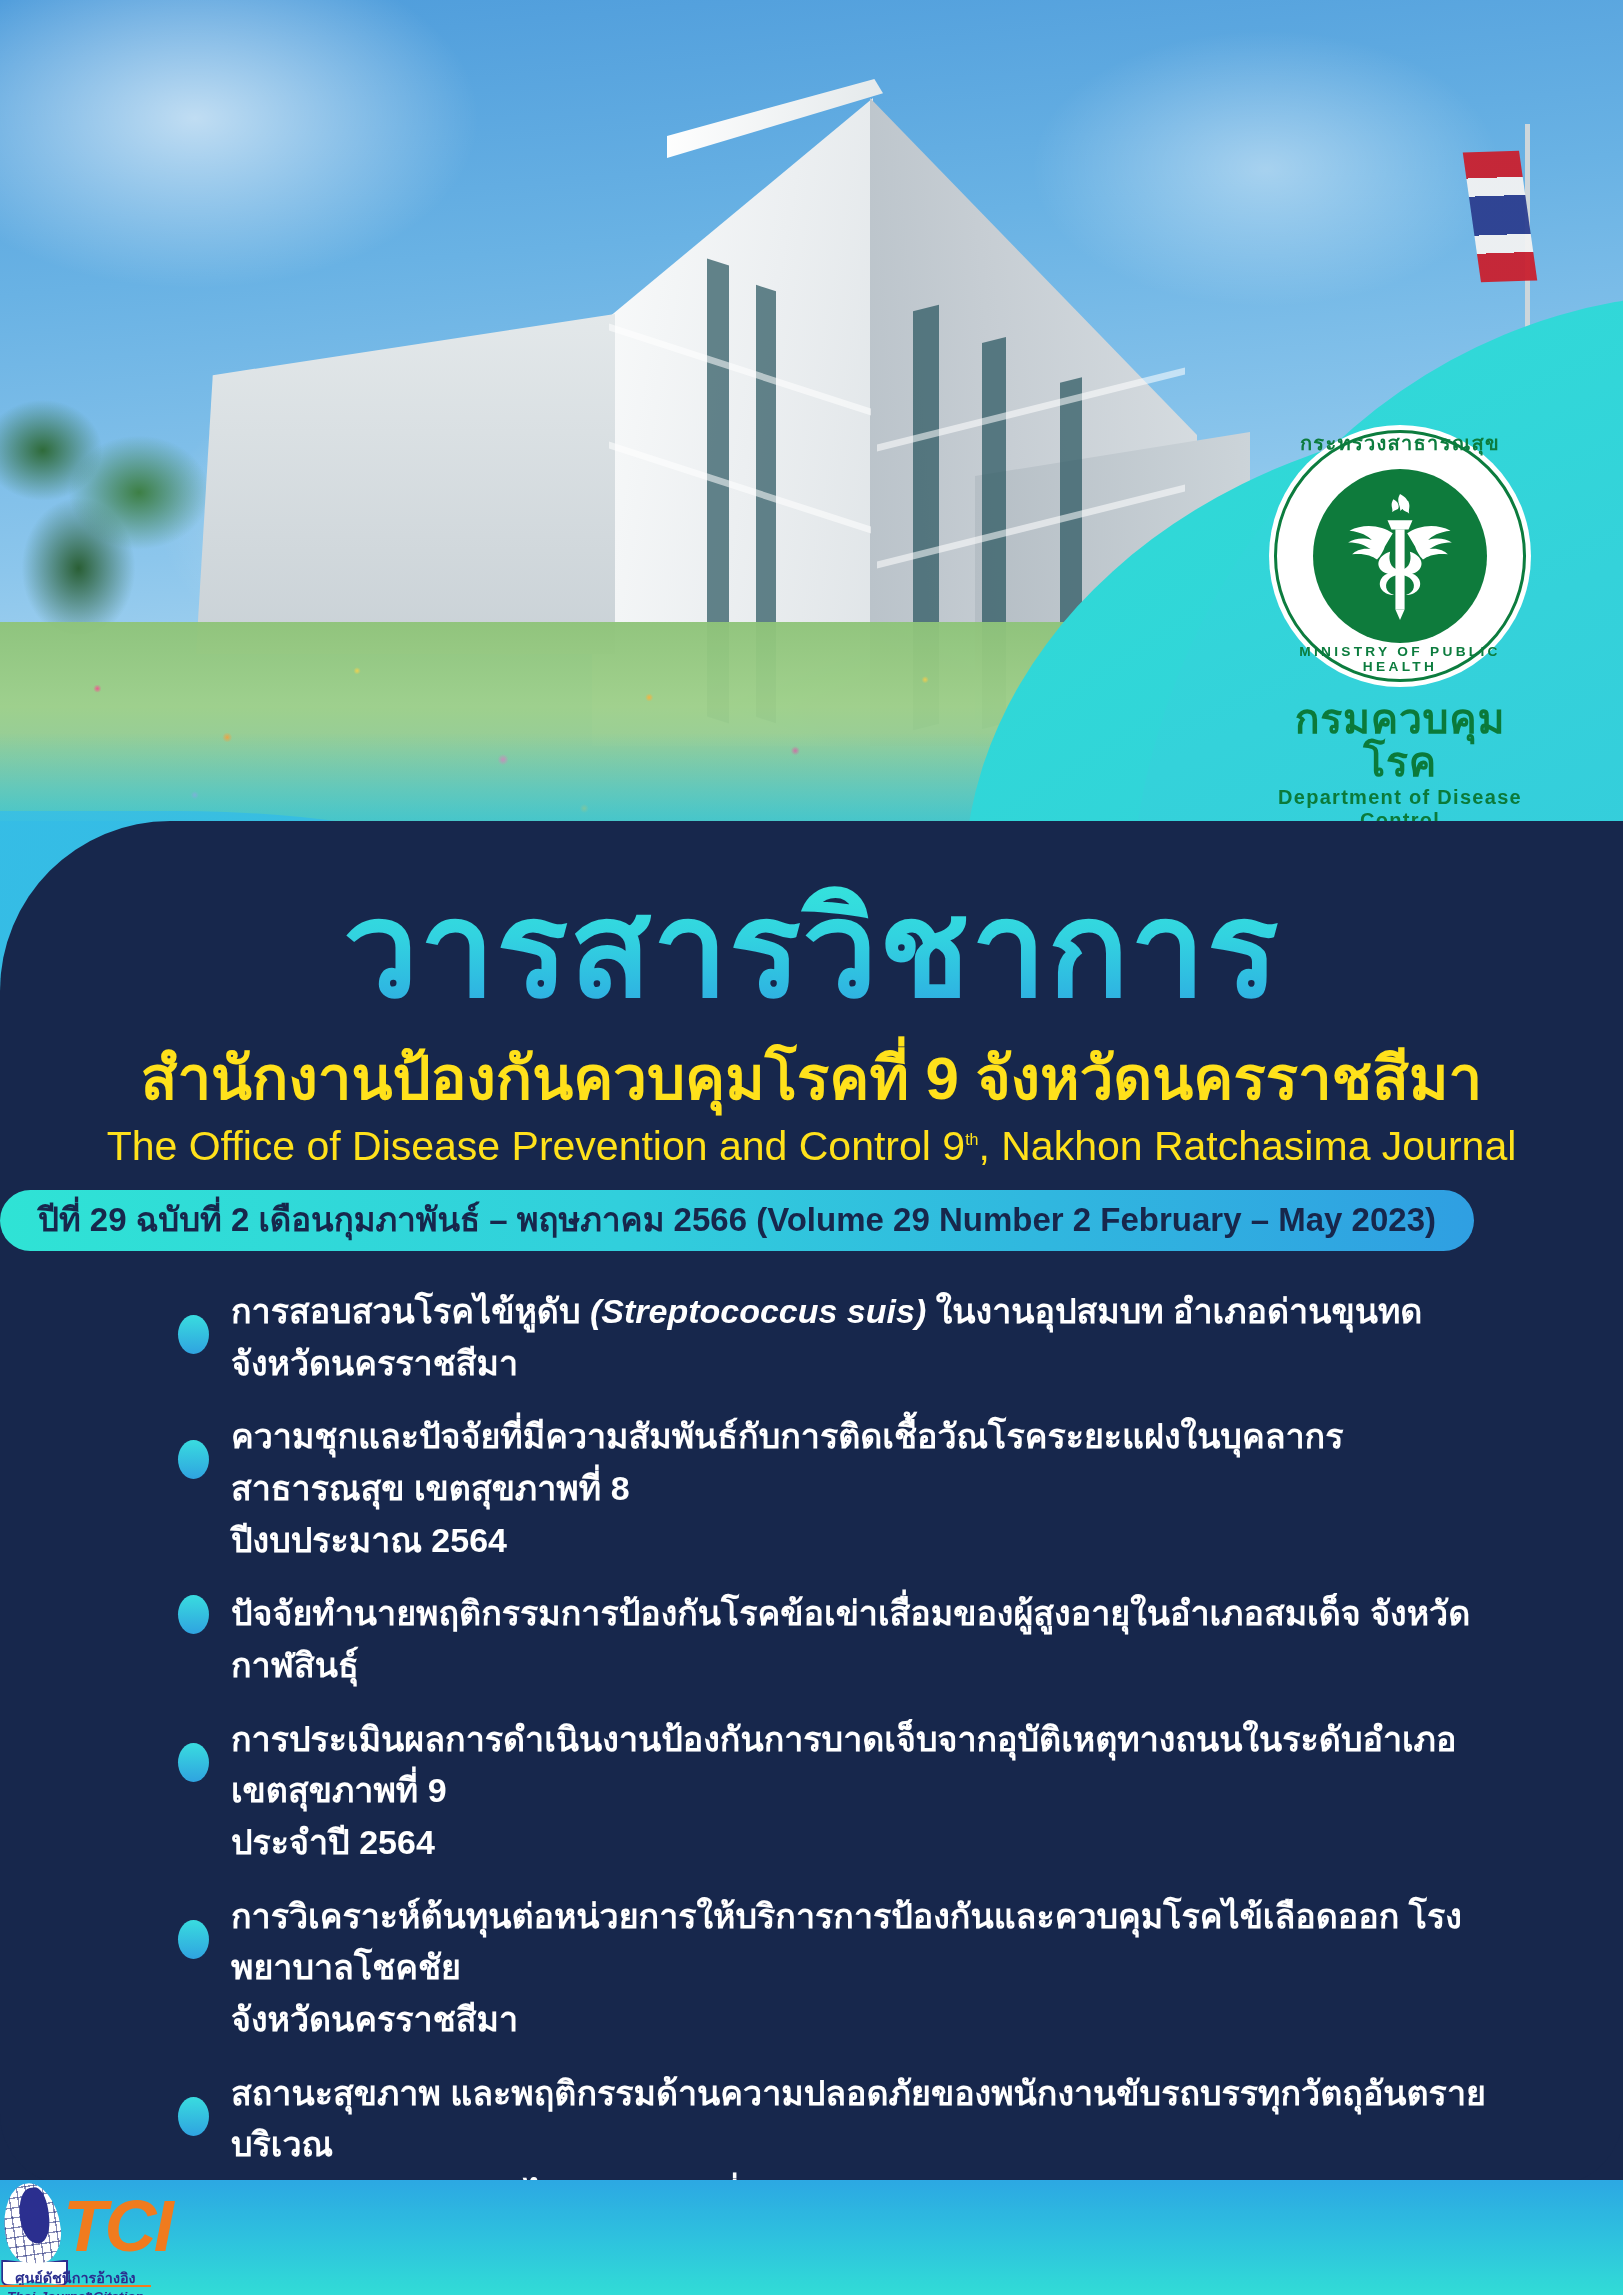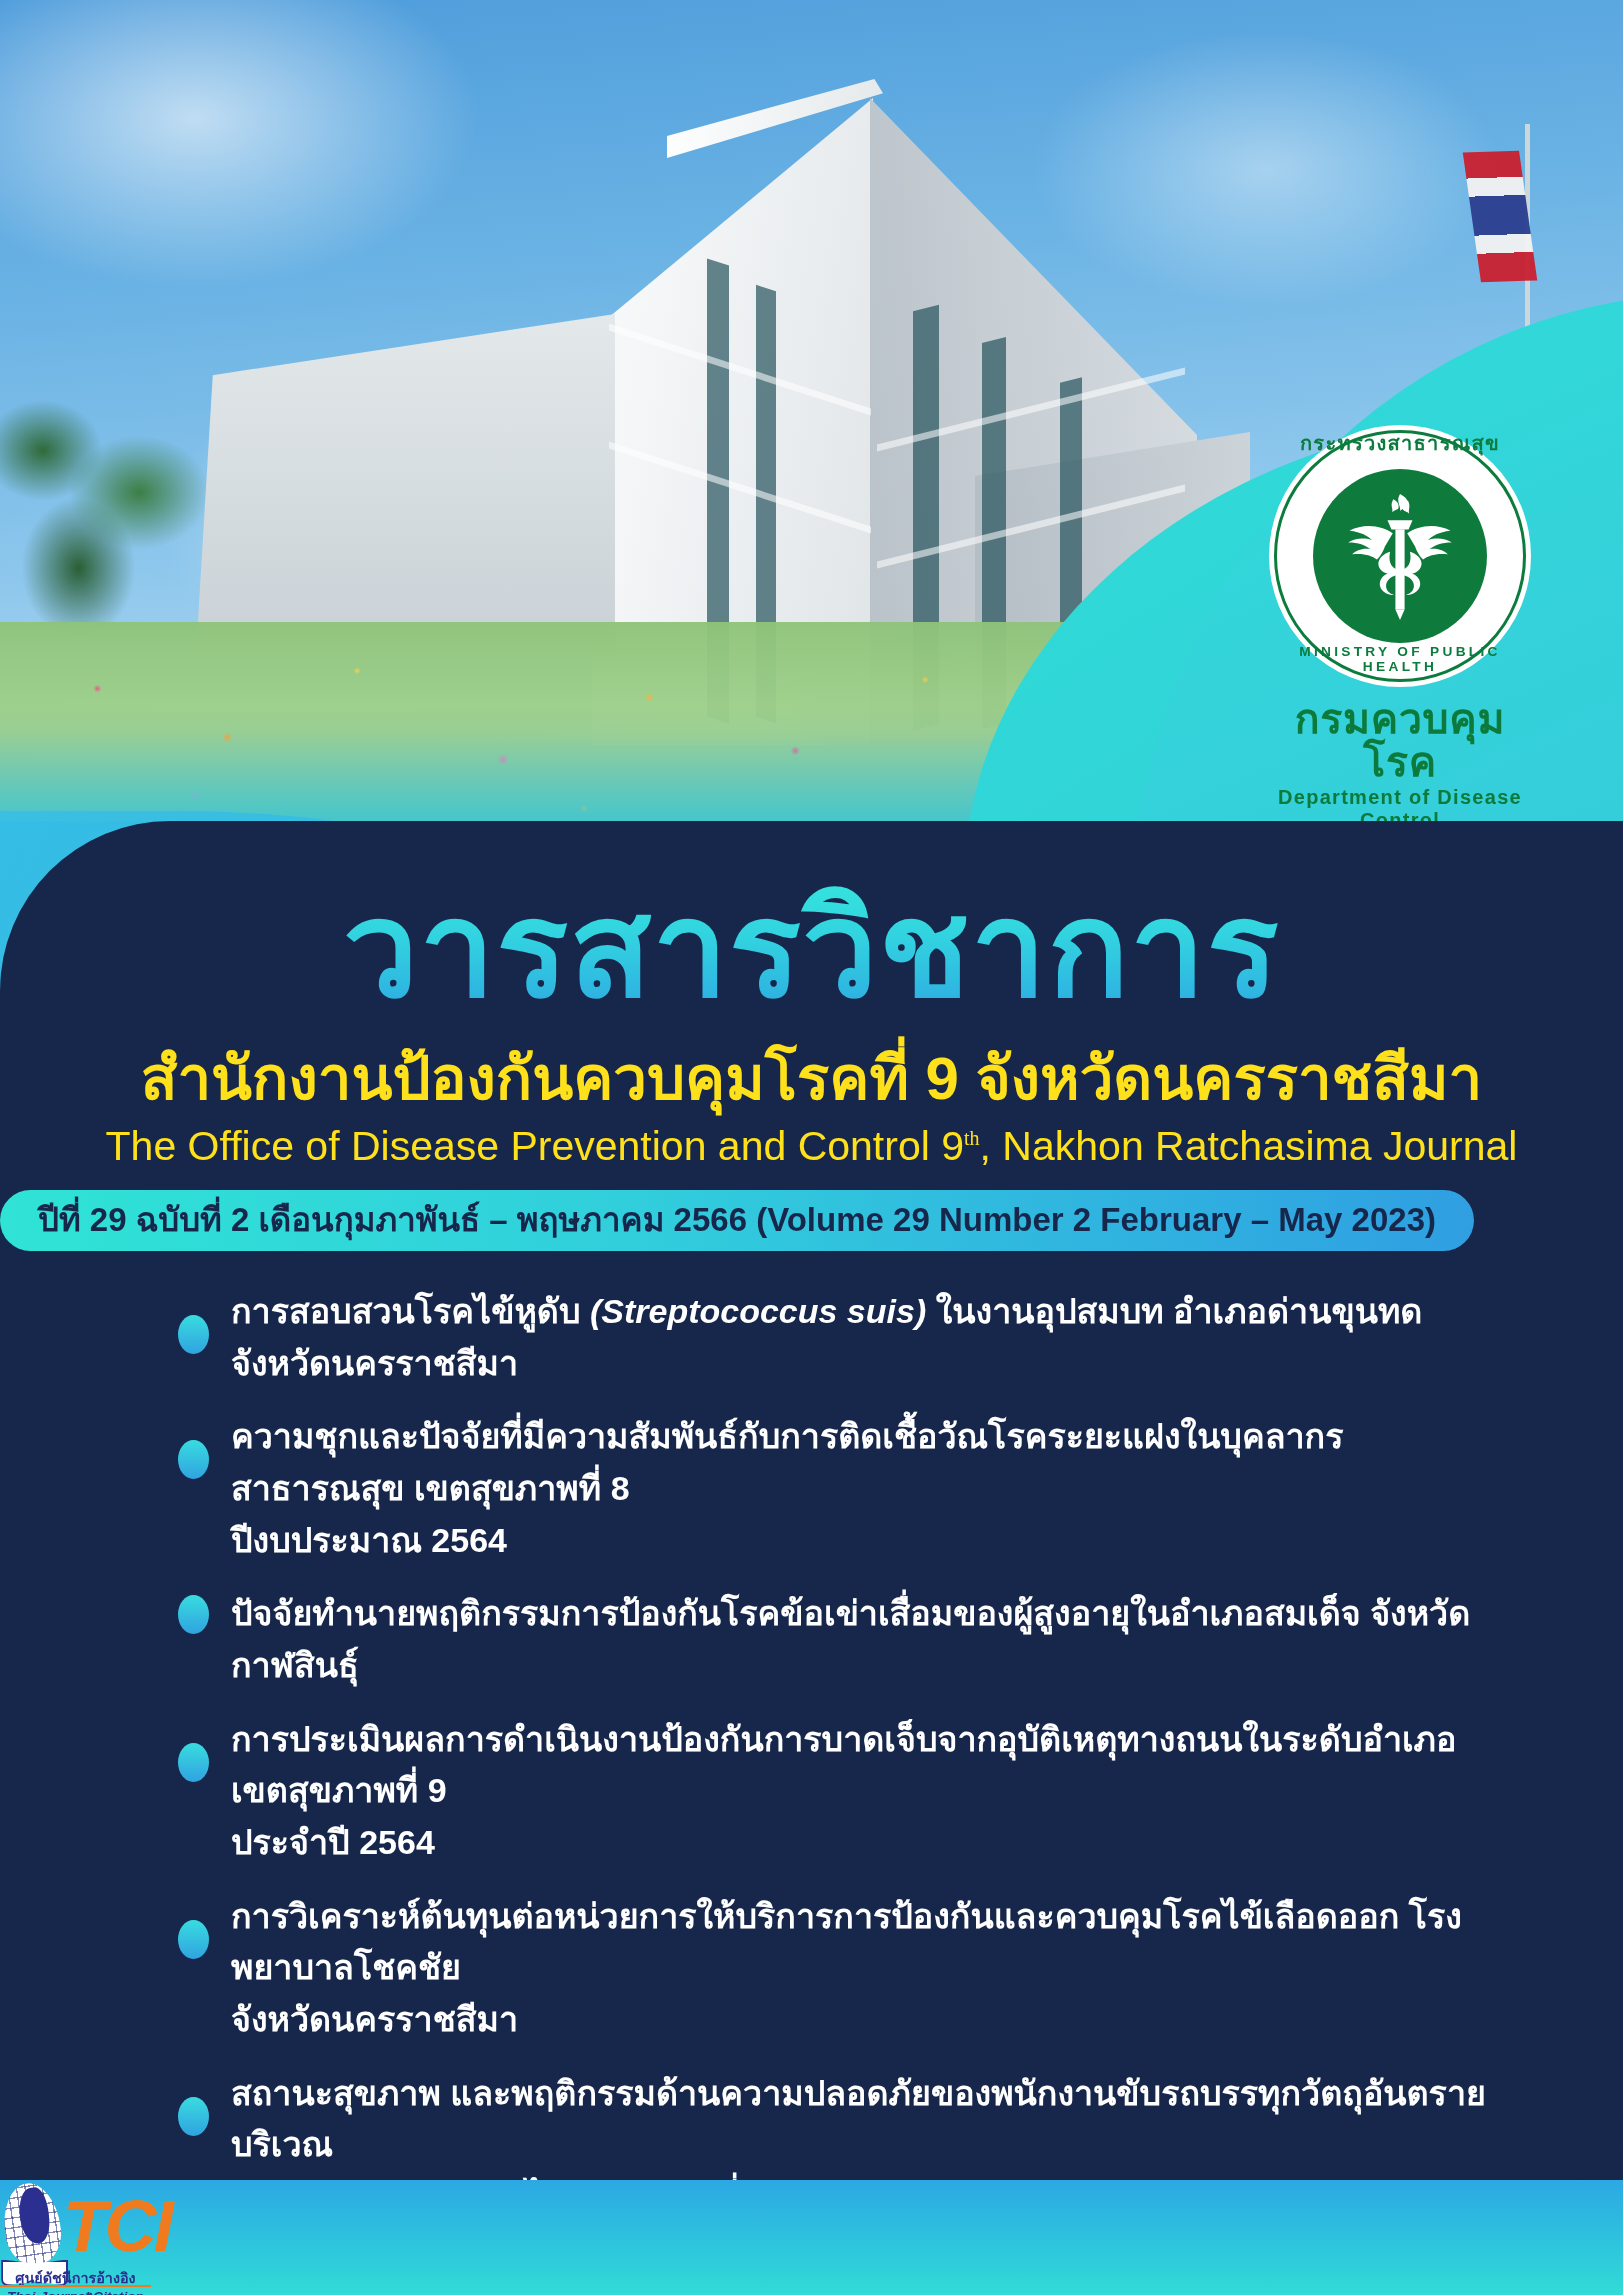--- a/index.html
+++ b/index.html
@@ -185,21 +185,21 @@
     -webkit-text-fill-color:transparent;color:transparent;
   }
   .title-sub-th{
     position:absolute;left:0;top:1046px;width:1623px;text-align:center;
     font-size:60px;font-weight:bold;color:#FFE11B;line-height:1.1;
   }
   .title-sub-en{
     position:absolute;left:0;top:1124px;width:1623px;text-align:center;
     font-size:41px;font-weight:normal;color:#FFE11B;line-height:1.1;
   }
-  .title-sub-en sup{font-size:20px;vertical-align:super;font-family:Liberation Serif, serif;}
+  .title-sub-en sup{font-size:16px;vertical-align:super;}
 
   
   .pill-wrap{position:absolute;left:0;top:1190px;width:1623px;text-align:left;}
   .pill{
     display:inline-block;
     padding:10.5px 38px 13px;
     border-radius:39px;
     background:linear-gradient(90deg,#2fe3d5 0%,#31cfdc 42%,#2f9fe2 100%);
     color:#17274C;font-weight:bold;font-size:33px;line-height:1.15;
     white-space:nowrap;

